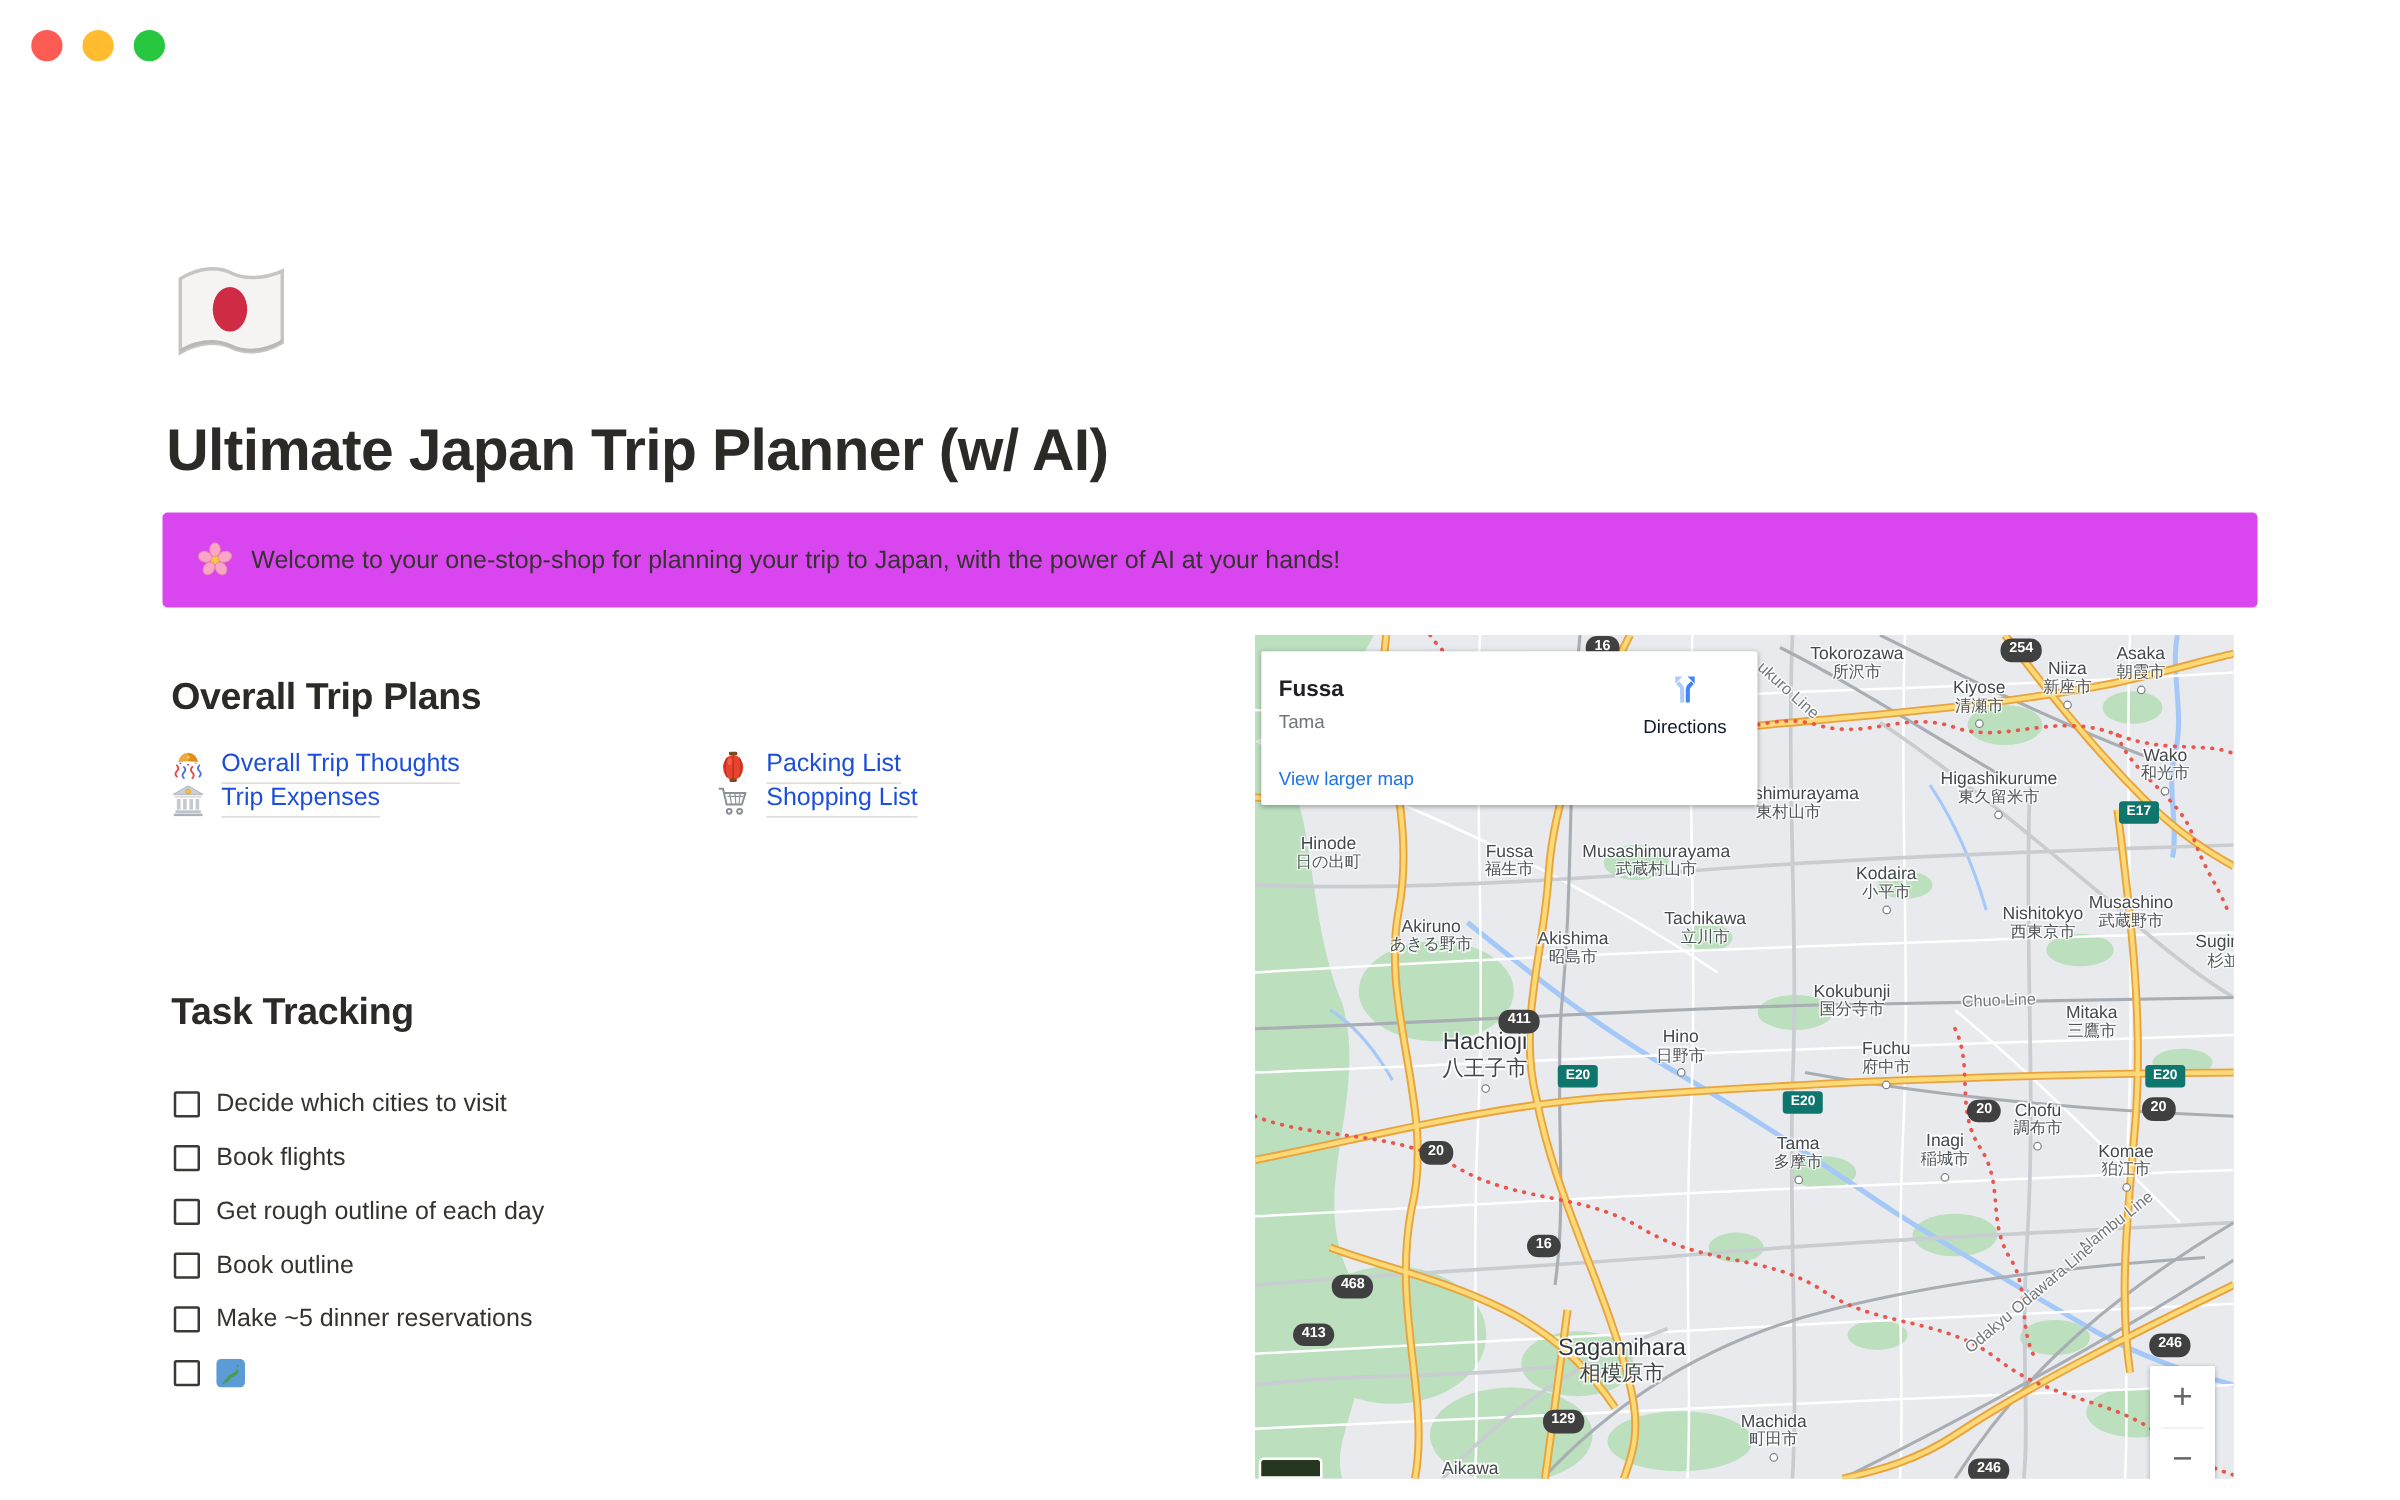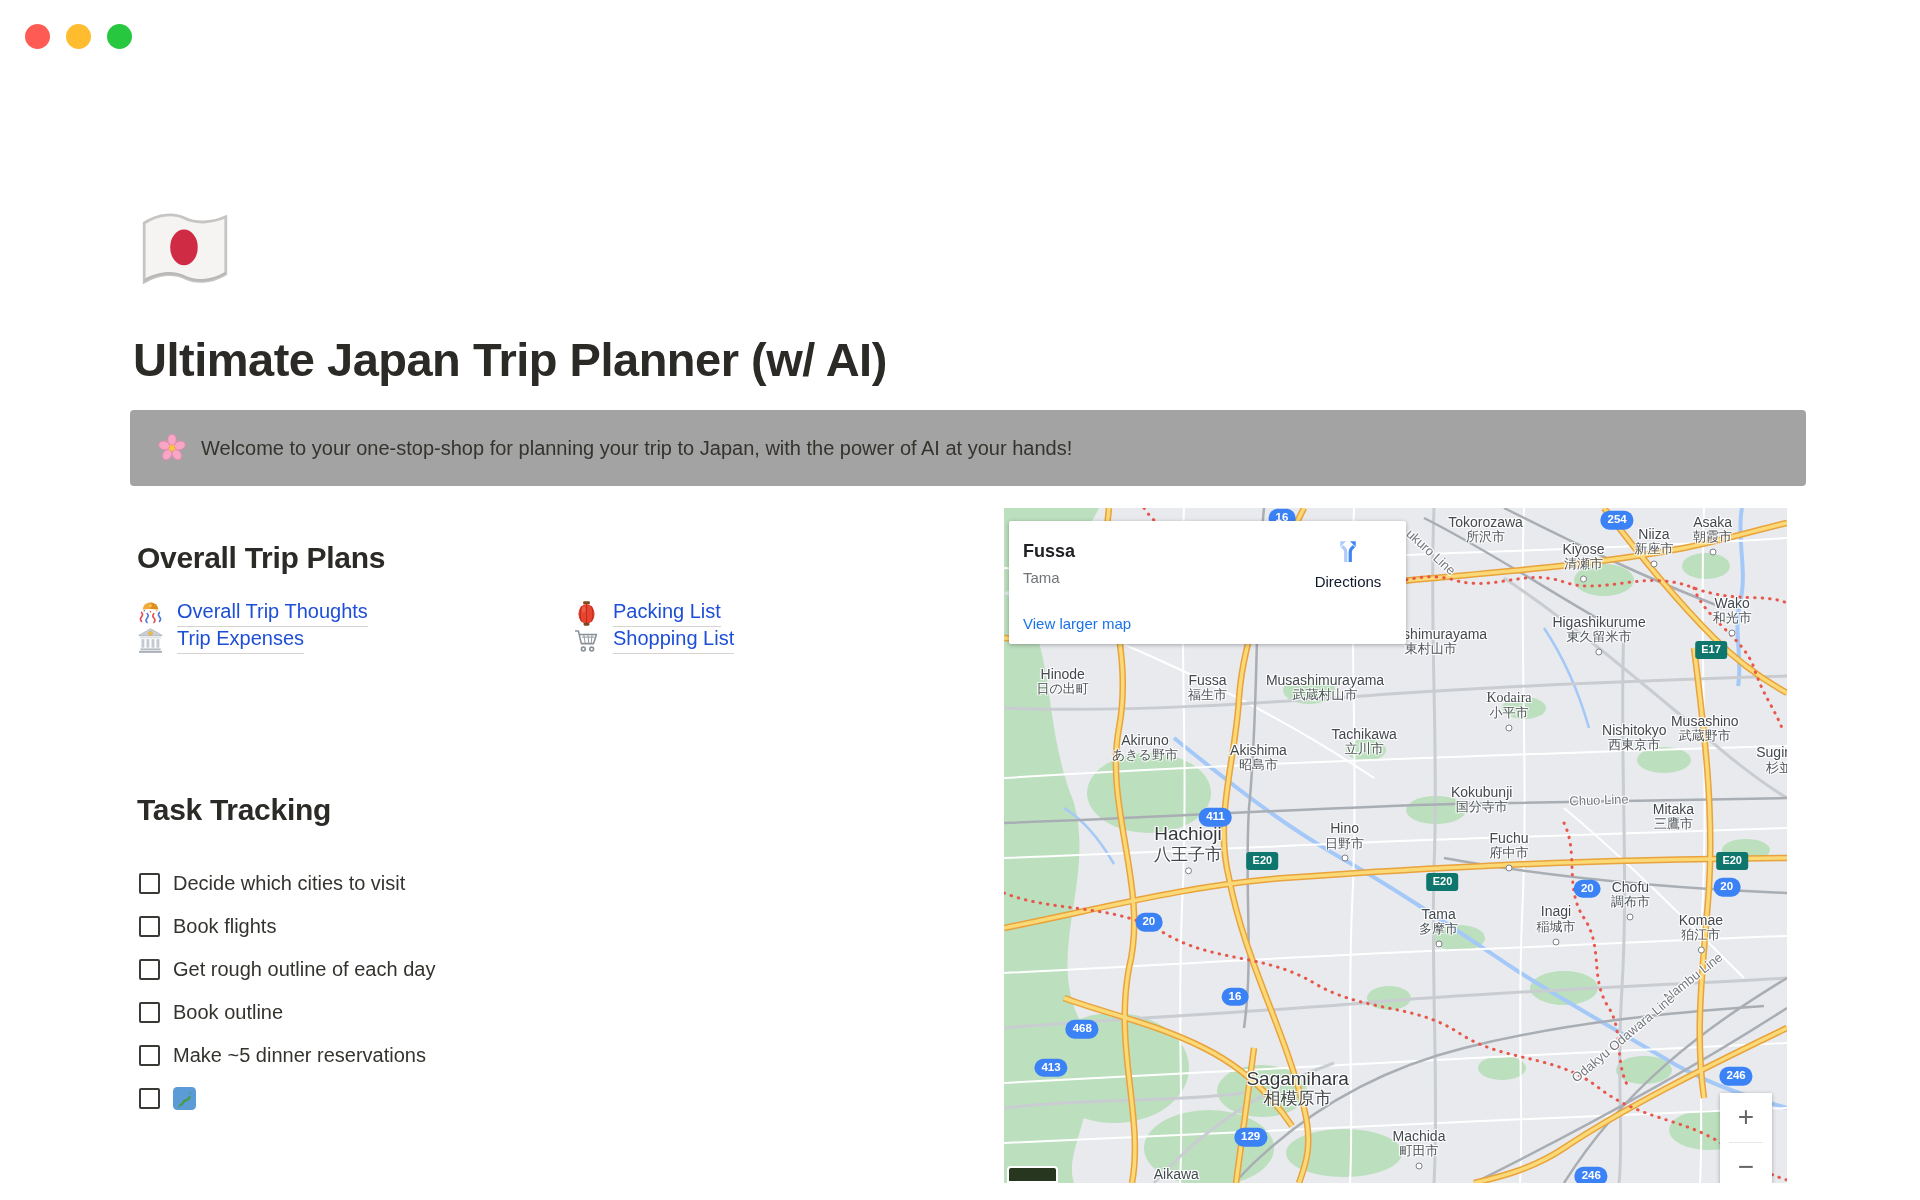--- a/index.html
+++ b/index.html
@@ -10,21 +10,21 @@
   .dots { position:absolute; left:25px; top:24px; display:flex; gap:16px; }
   .dot { width:25px; height:25px; border-radius:50%; }
 
   
   .page-icon { position:absolute; left:134px; top:198px; width:102px; height:106px; cursor:pointer; }
   .page-icon svg { width:100%; height:100%; }
   h1.title { position:absolute; left:133px; top:332px; font-size:47px; font-weight:700;
     letter-spacing:-0.5px; color:#2B2A27; }
 
   .callout { position:absolute; left:130px; top:410px; width:1676px; height:76px;
-    background:#a3a3a3; border-radius:4px; display:flex; align-items:center; padding-left:27px; }
+    background:#d946ef; border-radius:4px; display:flex; align-items:center; padding-left:27px; }
   .callout .c-icon { width:30px; height:30px; flex:0 0 auto; }
   .callout .c-text { margin-left:14px; font-size:20px; color:#35332E; }
 
   h2.h-sec { position:absolute; font-size:30px; font-weight:700; letter-spacing:-0.3px; color:#2B2A27; }
   #h-trip  { left:137px; top:541px; }
   #h-task  { left:137px; top:793px; }
 
   
   .links { position:absolute; left:137px; top:600px; display:grid;
     grid-template-columns:436px 420px; grid-auto-rows:46px; }
@@ -56,21 +56,21 @@
   .map-label.lg { font-size:19px; color:#34383C; font-weight:400; }
   .map-label.lg .ja { font-size:17px;font-family:Liberation Serif, serif; }
   .map-label .mdot { width:7px; height:7px; border:1.6px solid #7E8287; background:#fff;
     border-radius:50%; margin:3px auto 0; }
 
   .line-label { position:absolute; transform:translate(-50%,-50%); color:#75797E; font-size:13px;
     white-space:nowrap; text-shadow:-1px -1px 0 #fff,1px -1px 0 #fff,-1px 1px 0 #fff,1px 1px 0 #fff; }
 
   .shield { position:absolute; transform:translate(-50%,-50%); color:#fff; font-weight:700;
     font-size:11.5px; line-height:1; white-space:nowrap; }
-  .shield.blue  { background:#3b82f6; border-radius:9px; padding:3px 7px 4px; }
+  .shield.blue  { background:#404040; border-radius:9px; padding:3px 7px 4px; }
   .shield.green { background:#0f766e; border-radius:3px; padding:3px 6px 4px; font-size:11px; }
 
   
   .map-card { position:absolute; left:5px; top:13px; width:397px; height:123px; background:#fff;
     box-shadow:0 1px 4px rgba(0,0,0,.3); border-radius:2px; }
   .mc-title { position:absolute; left:14px; top:20px; font-size:18px; font-weight:700; color:#202124; }
   .mc-sub   { position:absolute; left:14px; top:48px; font-size:15px; color:#70757A; }
   .mc-view  { position:absolute; left:14px; top:94px; font-size:15px; color:#1A73E8;
     text-decoration:none; cursor:pointer; }
   .mc-dir { position:absolute; left:296px; top:16px; width:86px; text-align:center;
@@ -373,21 +373,21 @@
         <div class="ja">日の出町</div>
       </div>
       <div class="map-label" style="left: 26%; top: 26.6%;">
         <div class="en">Fussa</div>
         <div class="ja">福生市</div>
       </div>
       <div class="map-label" style="left: 41%; top: 26.6%;">
         <div class="en">Musashimurayama</div>
         <div class="ja">武蔵村山市</div>
       </div>
-      <div class="map-label" style="left: 64.5%; top: 30%; font-family: Liberation Serif, serif;">
+      <div class="map-label" style="left: 64.5%; top: 30%;">
         <div class="en">Kodaira</div>
         <div class="ja">小平市</div>
         <div class="mdot"></div>
       </div>
       <div class="map-label" style="left: 80.5%; top: 34%;">
         <div class="en">Nishitokyo</div>
         <div class="ja">西東京市</div>
       </div>
       <div class="map-label" style="left: 89.5%; top: 32.8%;">
         <div class="en">Musashino</div>

